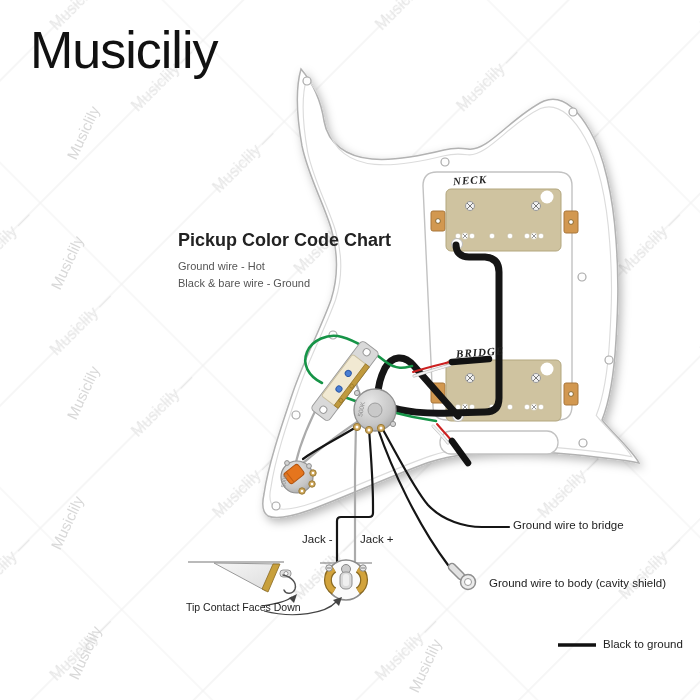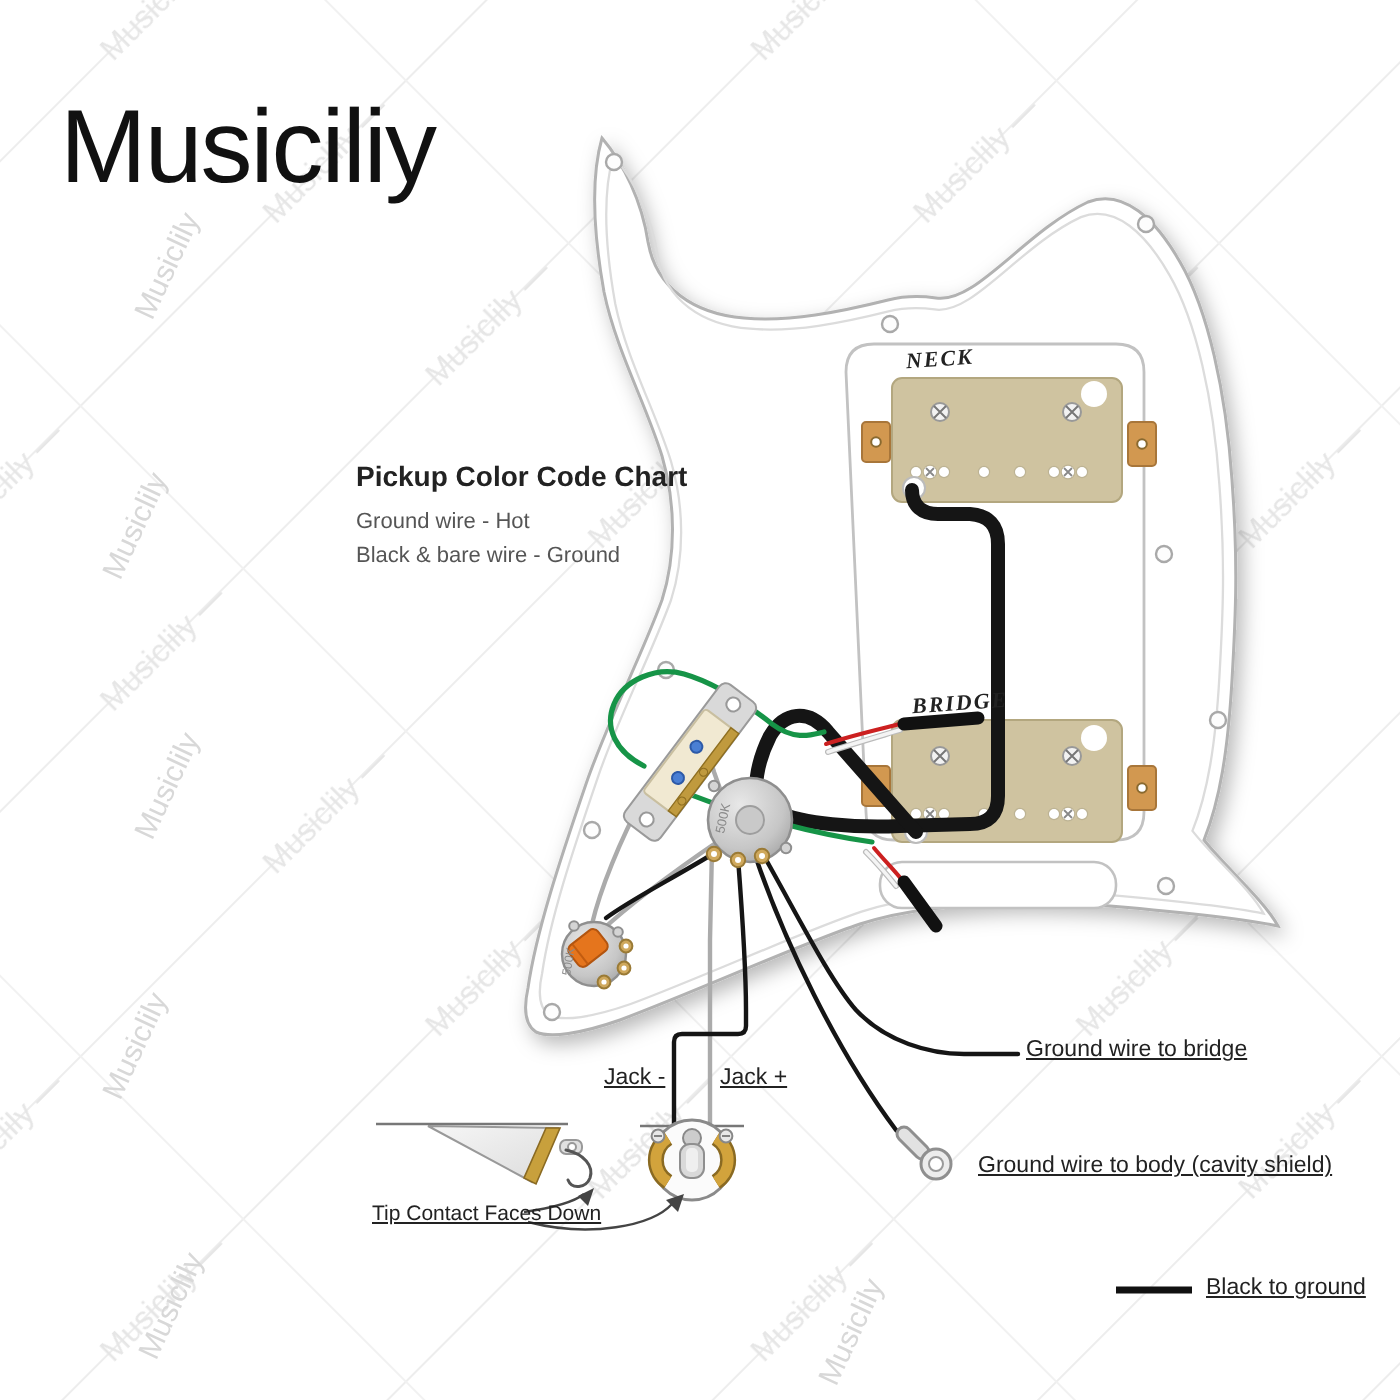--- a/index.html
+++ b/index.html
@@ -1,24 +1,24 @@
 <!DOCTYPE html>
 <html><head>
 <meta charset="utf-8">
 <style>
   html,body{margin:0;padding:0;background:#fff;}
   .stage{position:relative;width:700px;height:700px;background:#fff;overflow:hidden;
          font-family:"Liberation Sans",sans-serif;}
   .stage svg.art{position:absolute;left:0;top:0;}
   .logo{position:absolute;left:30px;top:20px;font-size:52px;font-weight:400;
-        letter-spacing:-1px;color:#111;margin-top:24px;}
+        letter-spacing:-1px;color:#111;}
   .chart{position:absolute;left:178px;top:230px;color:#444;}
-  .chart .title{font-size:14px;font-weight:bold;color:#222;margin-bottom:7px;}
+  .chart .title{font-size:18px;font-weight:bold;color:#222;margin-bottom:7px;}
   .chart .line{font-size:11px;line-height:17px;color:#555;}
-  .lbl{position:absolute;font-size:11.5px;color:#222;white-space:nowrap;text-decoration:underline;}
+  .lbl{position:absolute;font-size:11.5px;color:#222;white-space:nowrap;}
   .pickup-lbl{position:absolute;font-size:11px;font-style:italic;font-weight:bold;
               font-family:"Liberation Serif",serif;letter-spacing:1px;color:#222;
               transform:rotate(-4deg);}
   .small{font-size:10.5px;}
 </style>
 </head>
 <body>
 
 <div class="stage">
 

